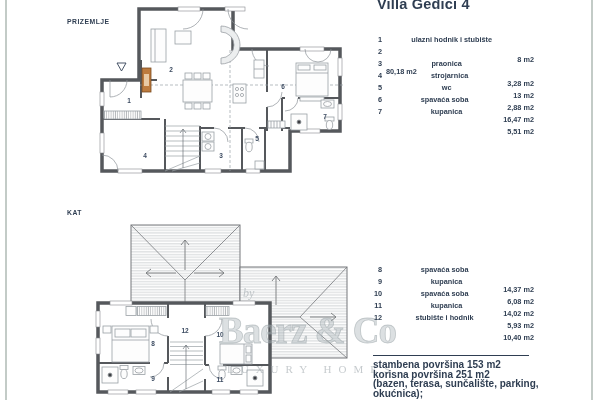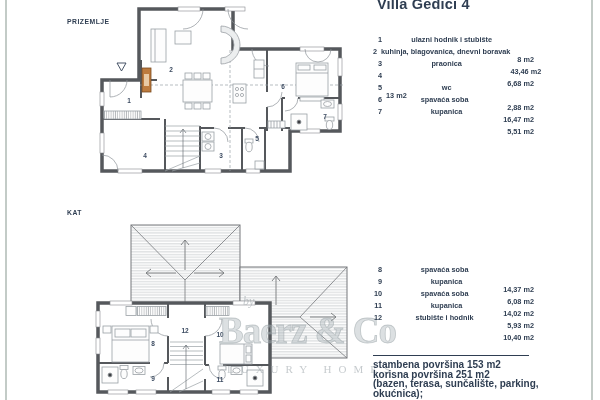--- a/index.html
+++ b/index.html
@@ -15,21 +15,21 @@
   .alist1{top:33px;} .alist2{top:263px;}
   .arow{display:flex;align-items:center;height:12.15px;font-size:7.3px;font-weight:700;color:#2f3e52;}
   .num{width:9px;text-align:right;margin-right:4px;}
   .lbl{flex:1;text-align:center;white-space:nowrap;}
   .val{text-align:right;white-space:nowrap;margin-top:40px;}
   .divider{position:absolute;left:373px;top:355px;width:156px;height:1.2px;background:#2f3e52;z-index:3;}
   .summary{position:absolute;left:373px;top:360px;width:175px;font-size:10px;font-weight:700;
            color:#2f3e52;line-height:9.6px;z-index:3;}
   .wm{position:absolute;z-index:2;pointer-events:none;}
   .wm-by{left:243px;top:286px;font-family:"Liberation Serif",serif;font-style:italic;
-         font-size:12px;color:rgba(160,168,173,.6);margin-top:8px;}
+         font-size:12px;color:rgba(160,168,173,.6);}
   .wm-name{left:219px;top:309px;font-family:"Liberation Serif",serif;font-weight:700;
            font-size:37px;letter-spacing:-1px;color:rgba(172,180,185,.42);
            -webkit-text-stroke:.8px rgba(150,159,164,.5);white-space:nowrap;}
   .wm-tag{left:227px;top:363px;font-family:"Liberation Serif",serif;font-size:11px;
           letter-spacing:7px;color:rgba(160,168,173,.6);white-space:nowrap;}
   svg.plan{position:absolute;left:0;top:0;z-index:1;}
   .rn{font:700 6.5px "Liberation Sans",sans-serif;fill:#3c4b61;text-anchor:middle;}
 </style>
 </head>
 <body>
@@ -265,30 +265,30 @@
   <div class="wm wm-tag">LUXURY HOMES</div>
 
   <div class="arealist alist1">
     <div class="arow">
         <span class="num">1</span>
         <span class="lbl">ulazni hodnik i stubište</span>
         <span class="val">8 m2</span>
       </div>
     <div class="arow">
         <span class="num">2</span>
-        <span class="lbl">kuhinja, blagovanica, dnevni boravak</span>
-        <span class="val">43,46 m2</span>
+        <span class="val">80,18 m2</span>
       </div>
     <div class="arow">
         <span class="num">3</span>
         <span class="lbl">praonica</span>
-        <span class="val">6,68 m2</span>
+        <span class="val">3,28 m2</span>
       </div>
     <div class="arow">
         <span class="num">4</span>
+        <span class="lbl">strojarnica</span>
         <span class="val">13 m2</span>
       </div>
     <div class="arow">
         <span class="num">5</span>
         <span class="lbl">wc</span>
         <span class="val">2,88 m2</span>
       </div>
     <div class="arow">
         <span class="num">6</span>
         <span class="lbl">spavaća soba</span>

